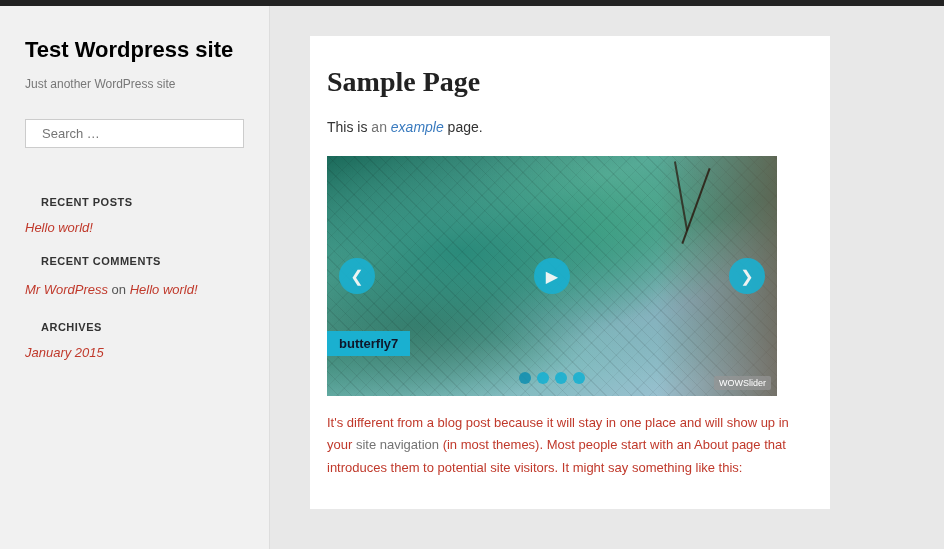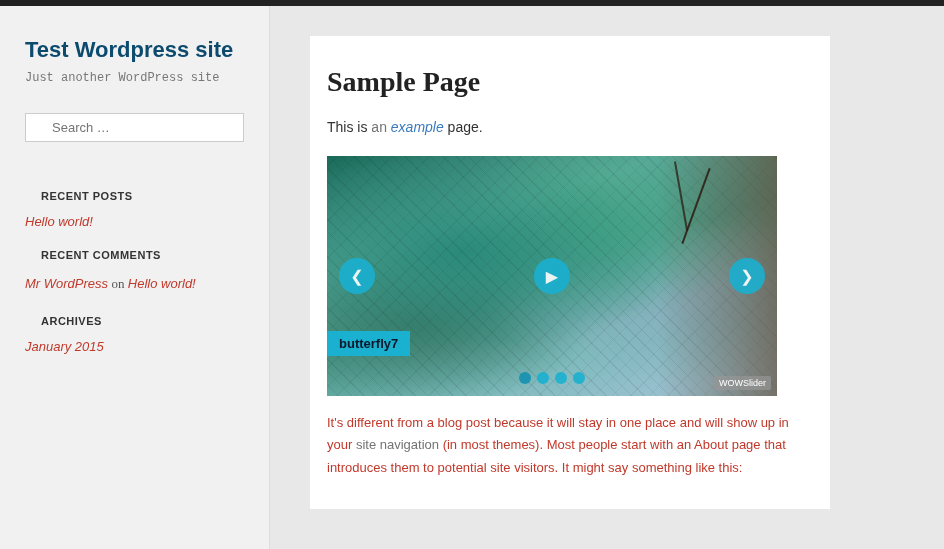--- a/index.html
+++ b/index.html
@@ -24,36 +24,36 @@
       width: 270px;
       min-width: 270px;
       background: #f1f1f1;
       padding: 30px 25px;
       border-right: 1px solid #ddd;
     }
 
     .site-title {
       font-size: 22px;
       font-weight: bold;
-      color: #0c4a6e;
+      color: #000000;
       line-height: 1.3;
       font-family: Arial, sans-serif;
-      margin-bottom: 6px;
+      margin-bottom: 12px;
     }
 
     .site-tagline {
       font-size: 12px;
       color: #777;
-      font-family: Liberation Mono, monospace;
+      font-family: Liberation Sans, sans-serif;
       margin-bottom: 28px;
     }
 
     .search-box {
       width: 100%;
-      padding: 6px 26px;
+      padding: 6px 16px;
       border: 1px solid #ccc;
       background: #fff;
       font-size: 13px;
       color: #999;
       font-family: Arial, sans-serif;
       margin-bottom: 28px;
       outline: none;
     }
 
     .sidebar-section-title {
@@ -73,21 +73,21 @@
       text-decoration: none;
       font-size: 13px;
       font-family: Arial, sans-serif;
       display: block;
       margin-bottom: 4px;
       font-style: italic;
     }
 
     .sidebar-text {
       font-size: 13px;
-      font-family: Liberation Serif, serif;
+      font-family: Liberation Sans, sans-serif;
       color: #555;
       line-height: 1.5;
     }
 
     .recent-comments-block {
       margin-top: 4px;
       line-height: 1.6;
     }
 
     

